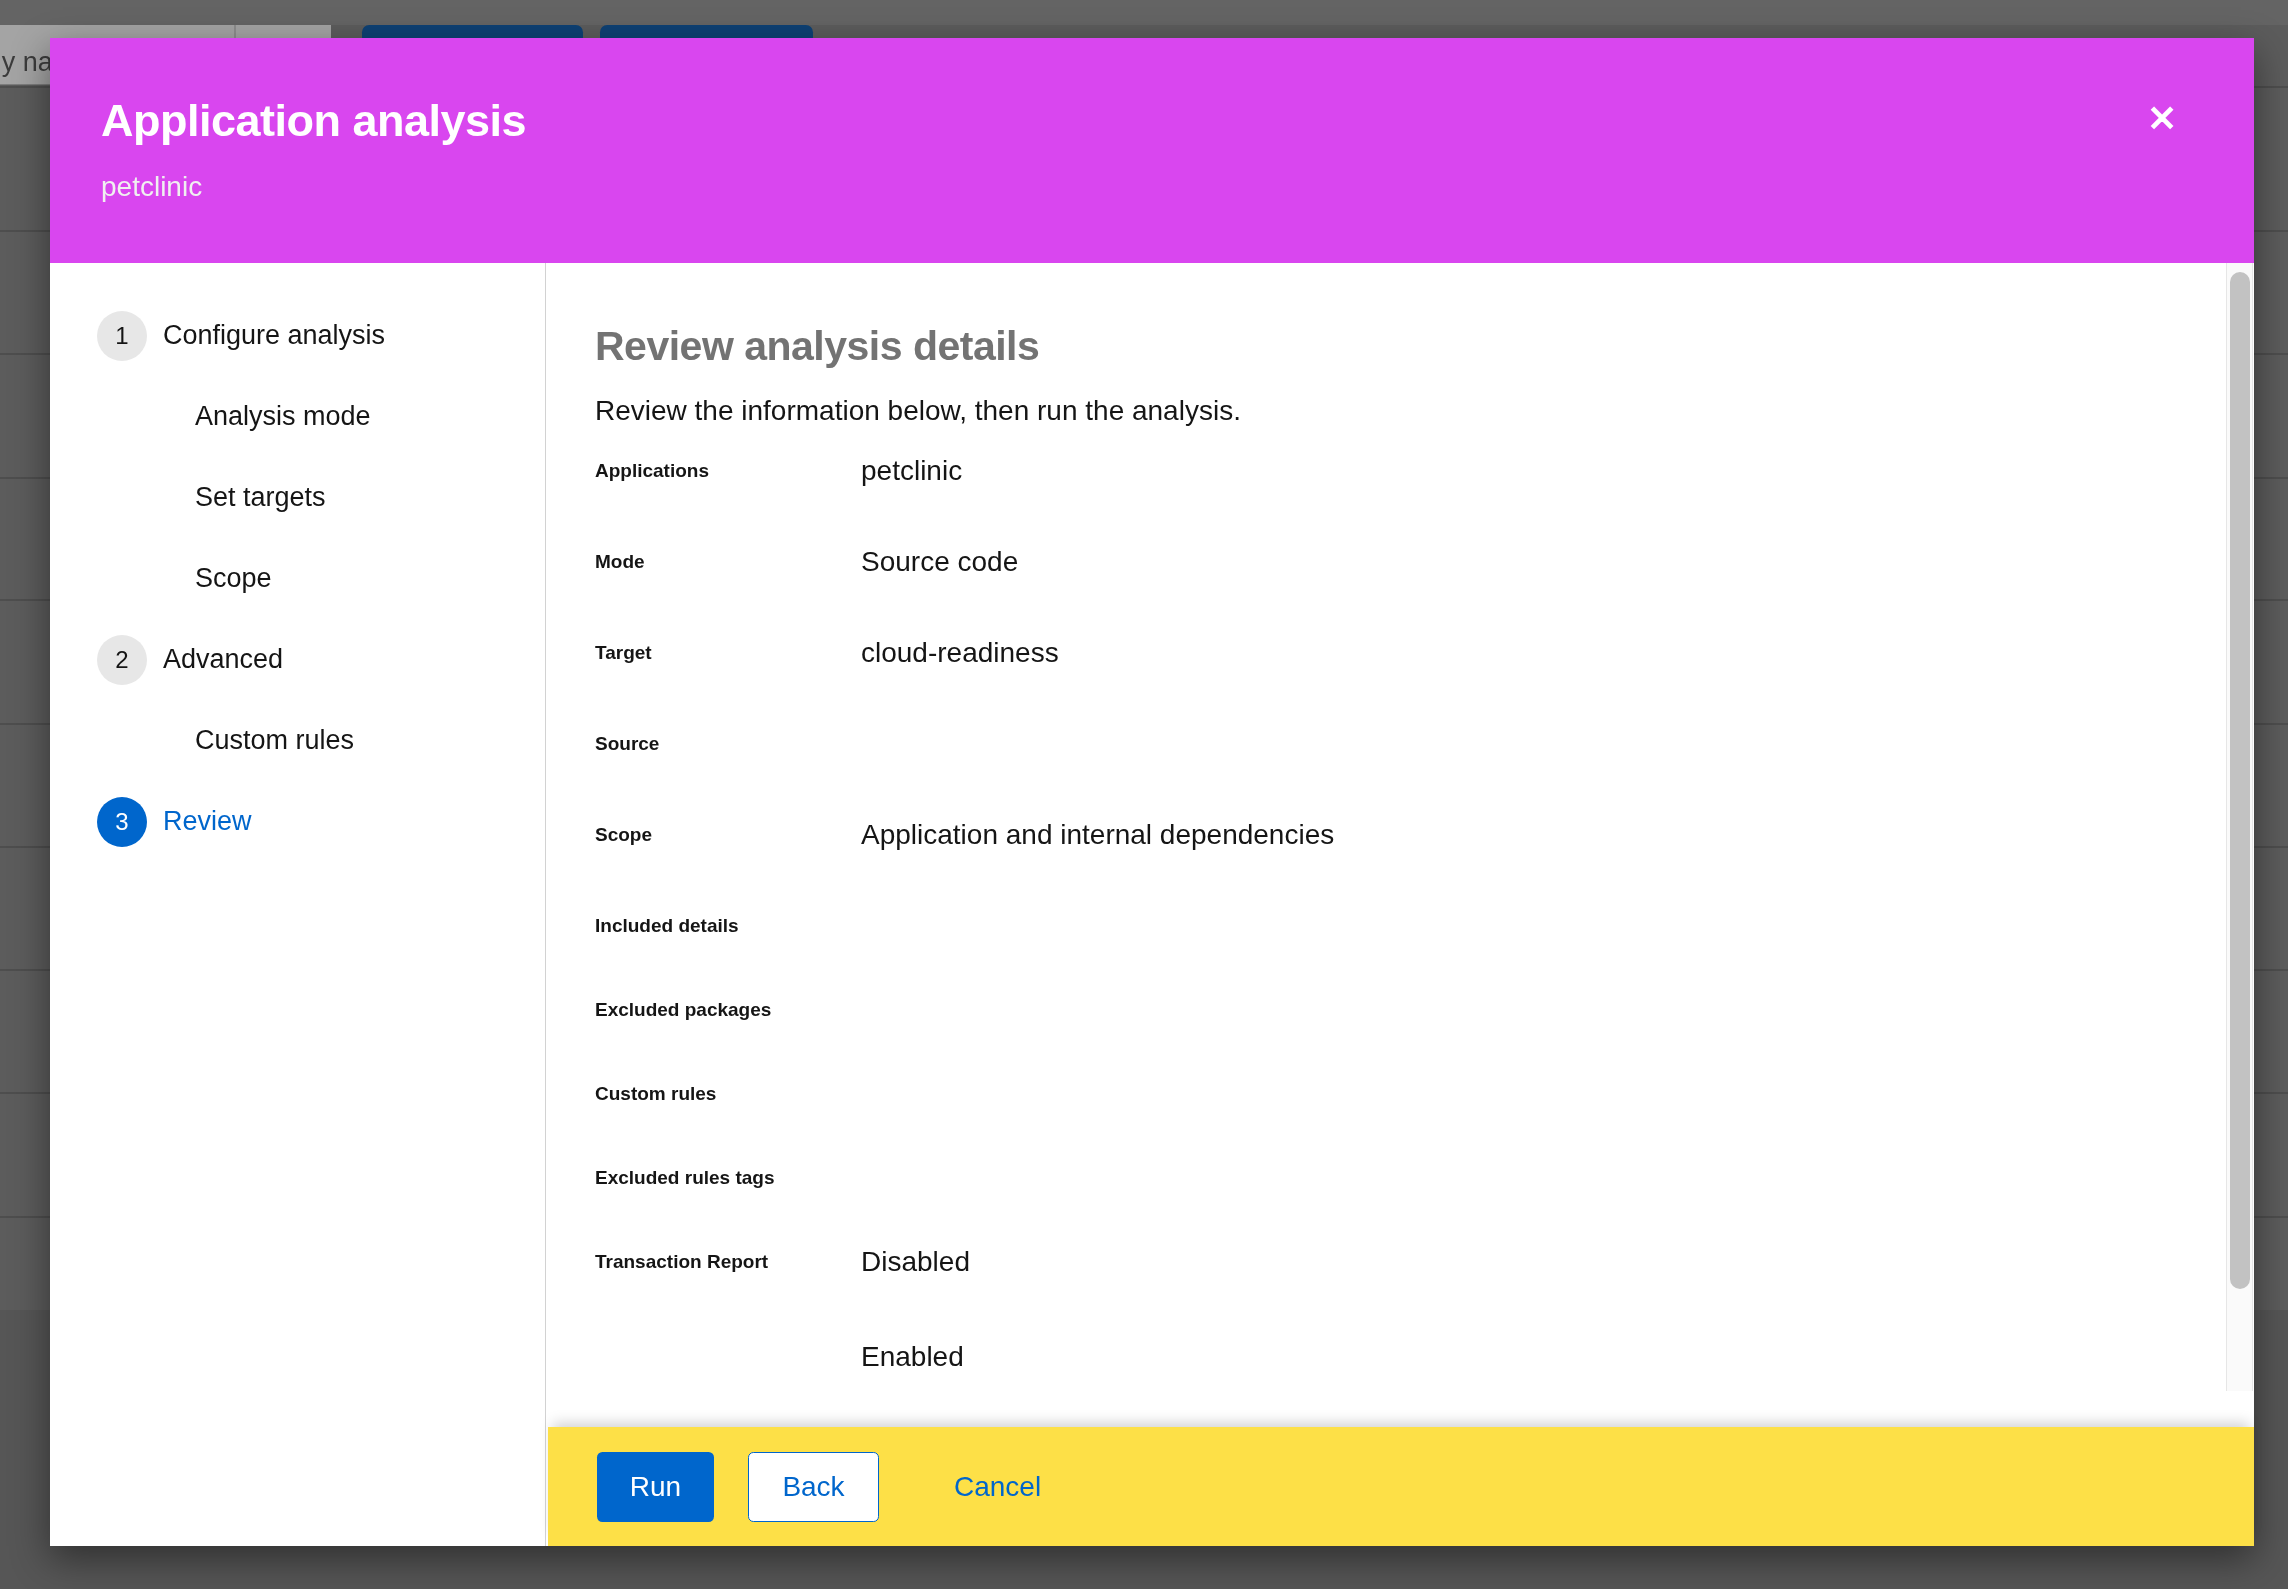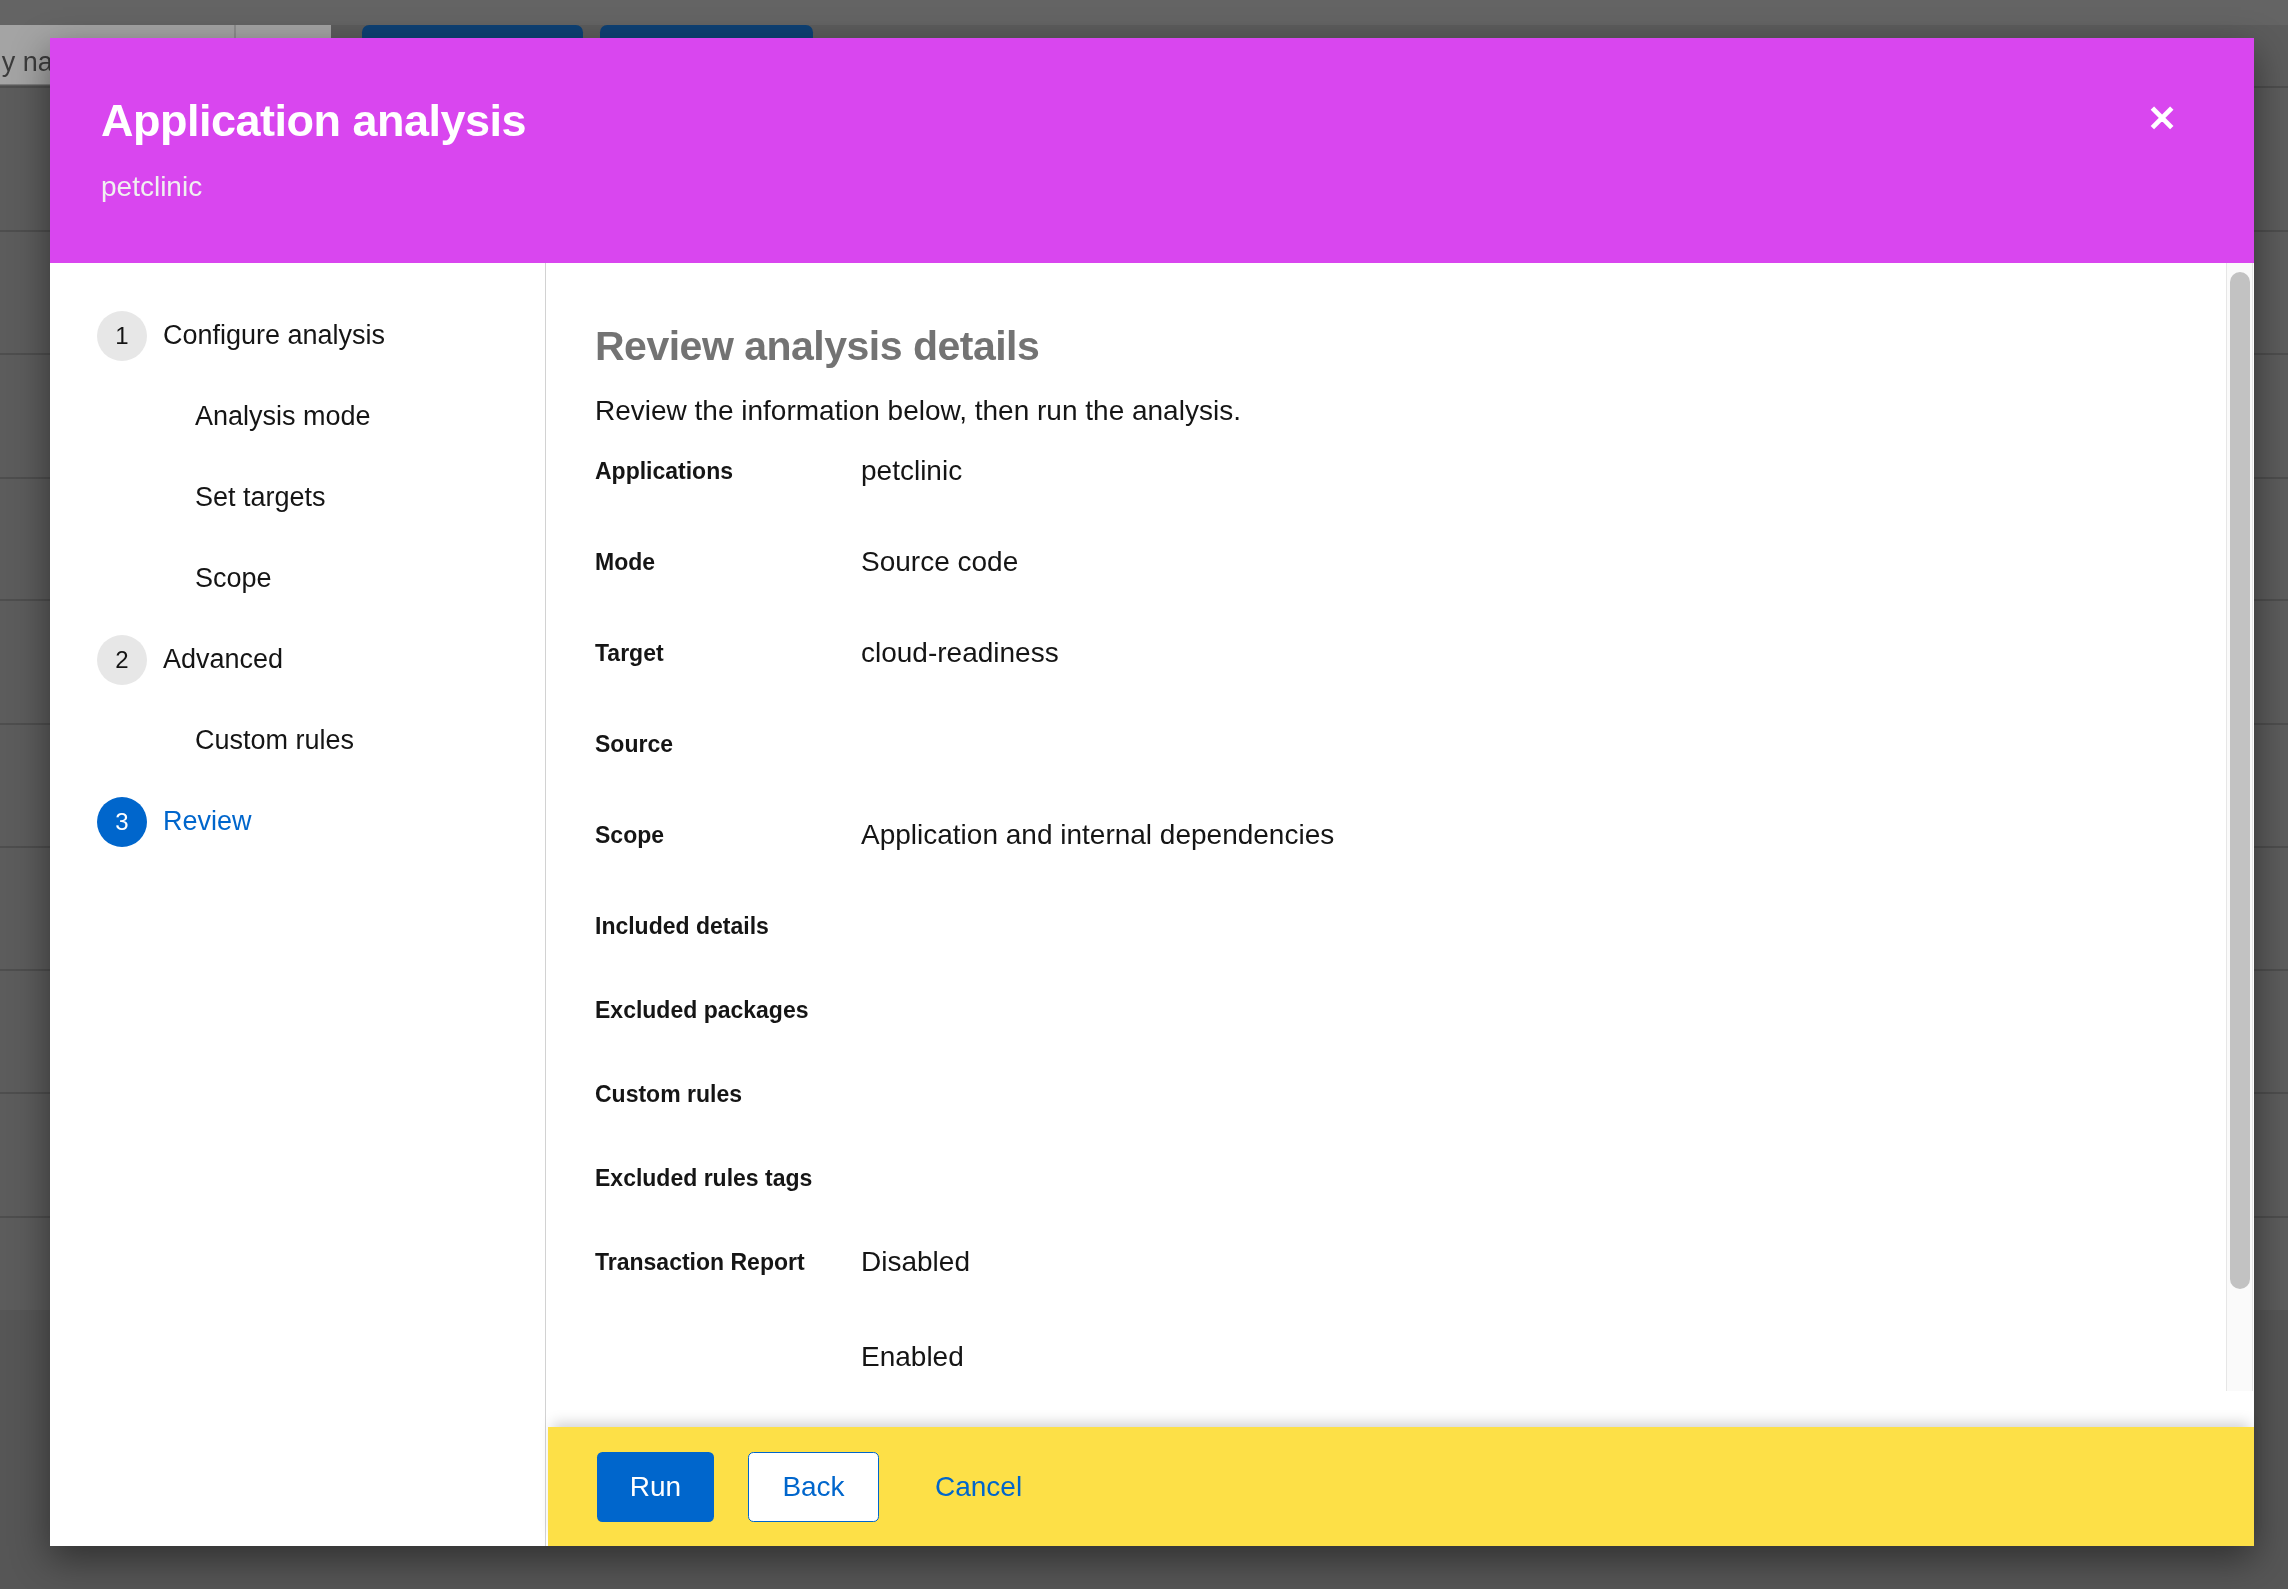--- a/index.html
+++ b/index.html
@@ -50,38 +50,38 @@
   
   .wiz-main { position:relative; flex:1 1 auto; height:100%; }
   .wiz-viewport { position:absolute; left:0; top:0; right:0; height:1128px; overflow:hidden;
     padding:59px 108px 0 49px; }
   .content-heading { font-size:41px; font-weight:700; letter-spacing:-0.5px; line-height:49px; color:#737373; }
   .content-desc { margin-top:21.6px; font-size:28px; line-height:36px; color:#151515; }
   .fields { margin-top:25px; }
   .field-row { display:grid; grid-template-columns:266px 1fr; margin-bottom:57px; }
   .field-row:nth-child(n+6) { margin-bottom:50px; }
   .field-row:nth-child(10) { margin-bottom:61px; }
-  .field-label { font-size:23px; font-weight:700; line-height:34px; color:#151515; padding-right:12.6px; }
+  .field-label { font-size:19px; font-weight:700; line-height:34px; color:#151515; padding-right:12.6px; }
   .field-value { font-size:28px; line-height:34px; color:#151515; }
 
   
   .scrollbar-track { position:absolute; left:2176px; top:225px; width:27px; height:1128px;
     background:#fafafa; border-left:0.9px solid #e6e6e6; border-right:0.9px solid #e6e6e6; z-index:3; }
   .scrollbar-thumb { position:absolute; left:2.7px; top:9px; width:20px; height:1017px;
     background:#c2c2c2; border-radius:10px; }
 
   
   .wiz-footer { position:absolute; left:498px; right:0; bottom:0; height:119px; background:#fde047;
     box-shadow:0 -9px 12.6px -5.4px rgba(0,0,0,0.18); display:flex; align-items:center;
     padding-left:49px; z-index:4; }
   .btn { font-family:inherit; font-size:28px; cursor:pointer; border-radius:5.4px; }
   .btn-primary { width:117px; height:70px; background:#0066cc; color:#ffffff; border:none; }
   .btn-secondary { width:131px; height:70px; background:#ffffff; color:#0066cc;
     border:1.8px solid #0066cc; margin-left:34px; }
-  .btn-link { background:none; border:none; color:#0066cc; margin-left:56px; }
+  .btn-link { background:none; border:none; color:#0066cc; margin-left:75px; }
 </style>
 </head>
 <body>
 
 <div class="backdrop">
   <div class="bk-topbar"></div>
   <div class="bk-toolbar">
     <div class="bk-toolbar-divider"></div>
     <span class="bk-filter-fragment">y na</span>
   </div>

